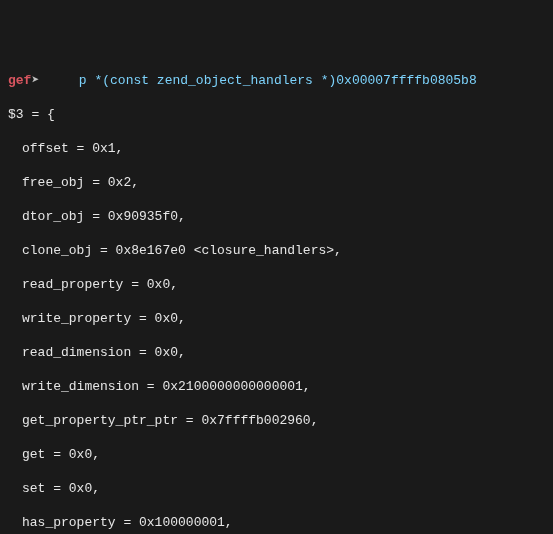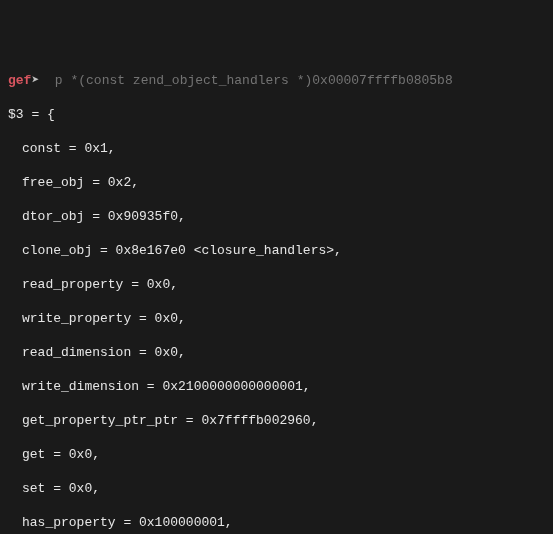--- a/index.html
+++ b/index.html
@@ -14,32 +14,32 @@
     font-family: "Courier New", Consolas, monospace;
     font-size: 13px;
     line-height: 17px;
     color: #e6e6e6;
     padding: 4px 8px;
     box-sizing: border-box;
     white-space: pre;
   }
   .prompt-gef { color: #d8555f; font-weight: bold; }
   .prompt-arrow { color: #c0c0c0; }
-  .cmd { color: #737373; }
+  .cmd { color: #7dd3fc; margin-left: 24px; }
   .line { display: block; }
   .indent { padding-left: 14px; }
 </style>
 </head>
 <body>
 
 
 
 <span class="line"><span class="prompt-gef">gef</span><span class="prompt-arrow">➤</span>  <span class="cmd">p *(const zend_object_handlers *)0x00007ffffb0805b8</span></span>
 <span class="line">$3 = {</span>
-<span class="line indent">const = 0x1,</span>
+<span class="line indent">offset = 0x1,</span>
 <span class="line indent">free_obj = 0x2,</span>
 <span class="line indent">dtor_obj = 0x90935f0,</span>
 <span class="line indent">clone_obj = 0x8e167e0 &lt;closure_handlers&gt;,</span>
 <span class="line indent">read_property = 0x0,</span>
 <span class="line indent">write_property = 0x0,</span>
 <span class="line indent">read_dimension = 0x0,</span>
 <span class="line indent">write_dimension = 0x2100000000000001,</span>
 <span class="line indent">get_property_ptr_ptr = 0x7ffffb002960,</span>
 <span class="line indent">get = 0x0,</span>
 <span class="line indent">set = 0x0,</span>

